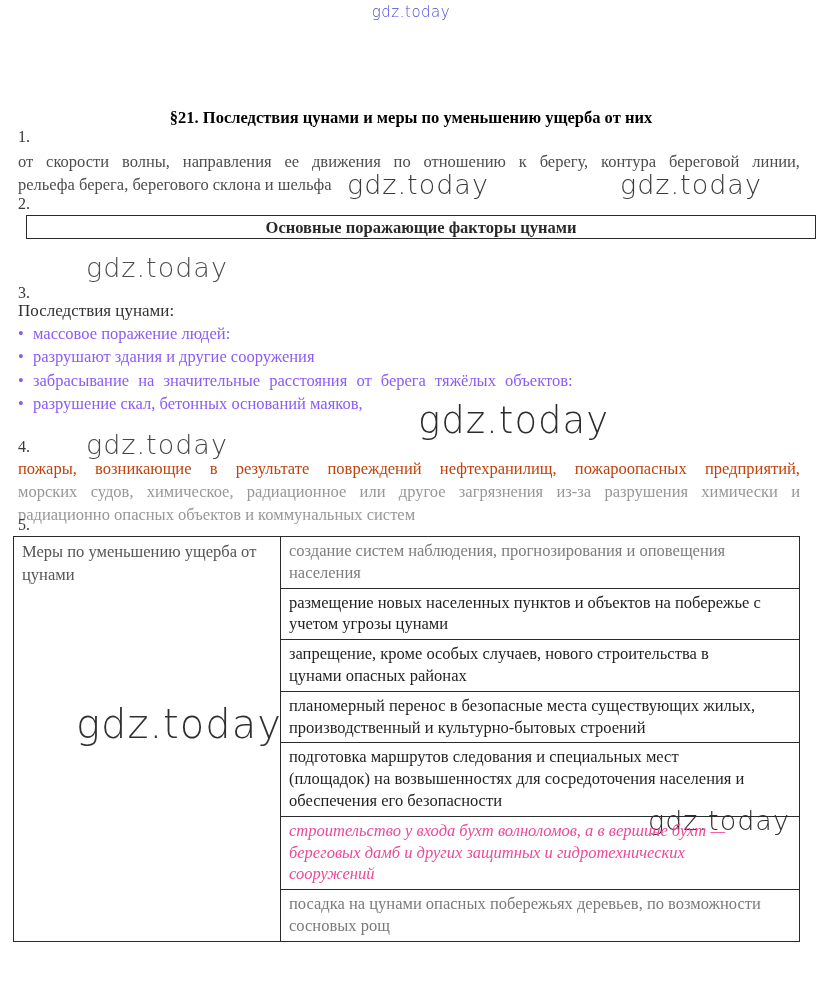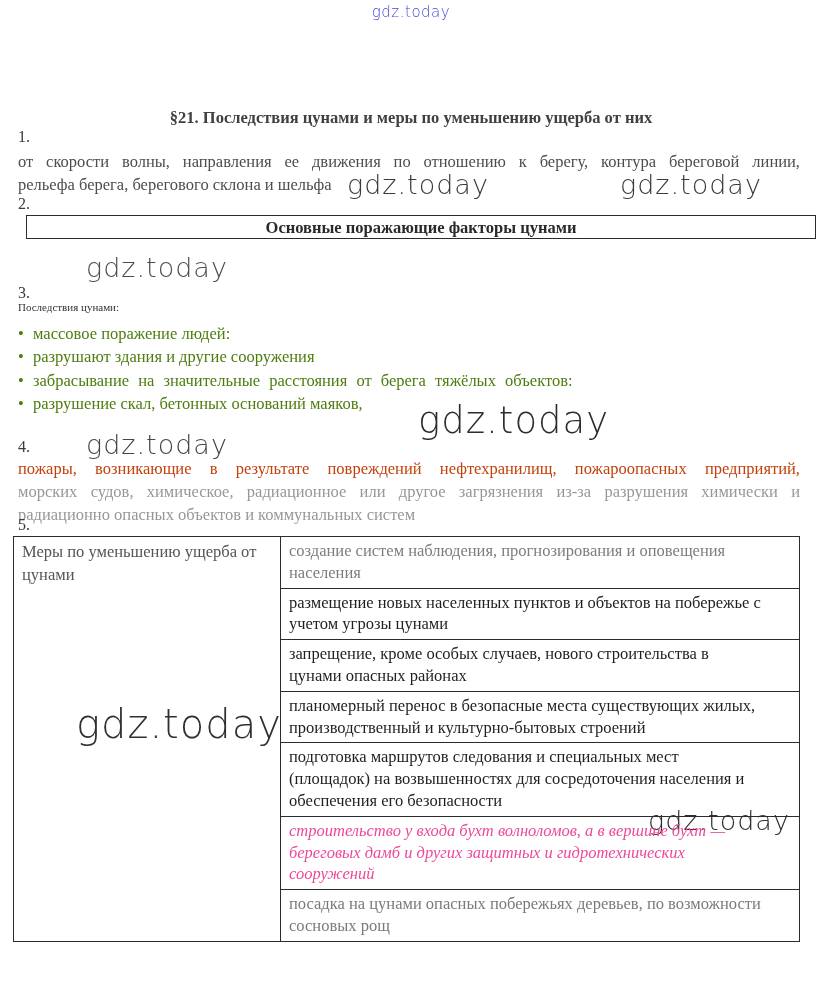--- a/index.html
+++ b/index.html
@@ -13,34 +13,34 @@
   .wm-top{top:3px;left:50%;transform:translateX(-50%);font-size:15px;color:#4a49d8;letter-spacing:0.5px;}
   .wm-a{top:169px;left:347px;font-size:27px;color:#3a3a3a;}
   .wm-b{top:169px;left:620px;font-size:27px;color:#3a3a3a;}
   .wm-c{top:252px;left:86px;font-size:27px;color:#4d4d4d;}
   .wm-d{top:399px;left:418px;font-size:37px;color:#2c2c2c;}
   .wm-e{top:429px;left:86px;font-size:27px;color:#454545;}
   .wm-f{top:701px;left:76px;font-size:40px;color:#303030;}
   .wm-g{top:805px;left:648px;font-size:27px;color:#2f2f2f;}
 
   .title{position:absolute;top:108px;left:0;width:100%;text-align:center;
-         font-weight:bold;font-size:16.5px;color:#404040;}
+         font-weight:bold;font-size:16.5px;color:#000000;}
 
   .num{position:absolute;left:18px;font-size:16px;color:#3a3a3a;}
   .n1{top:128px;} .n2{top:195px;} .n3{top:284px;} .n4{top:438px;} .n5{top:516px;}
 
   .para{position:absolute;left:18px;width:782px;font-size:16.5px;line-height:23px;}
   .p1{top:150px;color:#4d4d4d;}
   .p4{top:457px;}
   .p4 .l1{color:#c2410c;}
   .p4 .l2,.p4 .l3{color:#979797;}
   .just{text-align:justify;text-align-last:justify;}
 
-  .s3-head{position:absolute;top:301px;left:18px;font-size:11px;color:#333;}
-  .bullets{position:absolute;top:322px;left:18px;width:782px;font-size:16.5px;color:#4d7c0f;font-family:Liberation Serif, serif;}
+  .s3-head{position:absolute;top:301px;left:18px;font-size:17px;color:#333;}
+  .bullets{position:absolute;top:322px;left:18px;width:782px;font-size:16.5px;color:#8b5cf6;font-family:Liberation Serif, serif;}
   .bullet{position:relative;padding-left:15px;line-height:23.4px;}
   .bullet::before{content:"\2022";position:absolute;left:0;top:0;}
   .bullet.spread{word-spacing:5px;}
 
   table{border-collapse:collapse;table-layout:fixed;}
   .t1{position:absolute;top:215px;left:26px;width:790px;}
   .t1 th,.t1 td{border:1.5px solid #2b2b2b;font-size:16.5px;}
   .t1 th{height:22px;text-align:center;font-weight:bold;color:#2a2a2a;padding:0;line-height:21px;}
   .t1 td{height:44px;vertical-align:top;padding:2px 8px 4px;line-height:22px;color:#1f1f1f;}
   .t1 td.jc{text-align:justify;}

